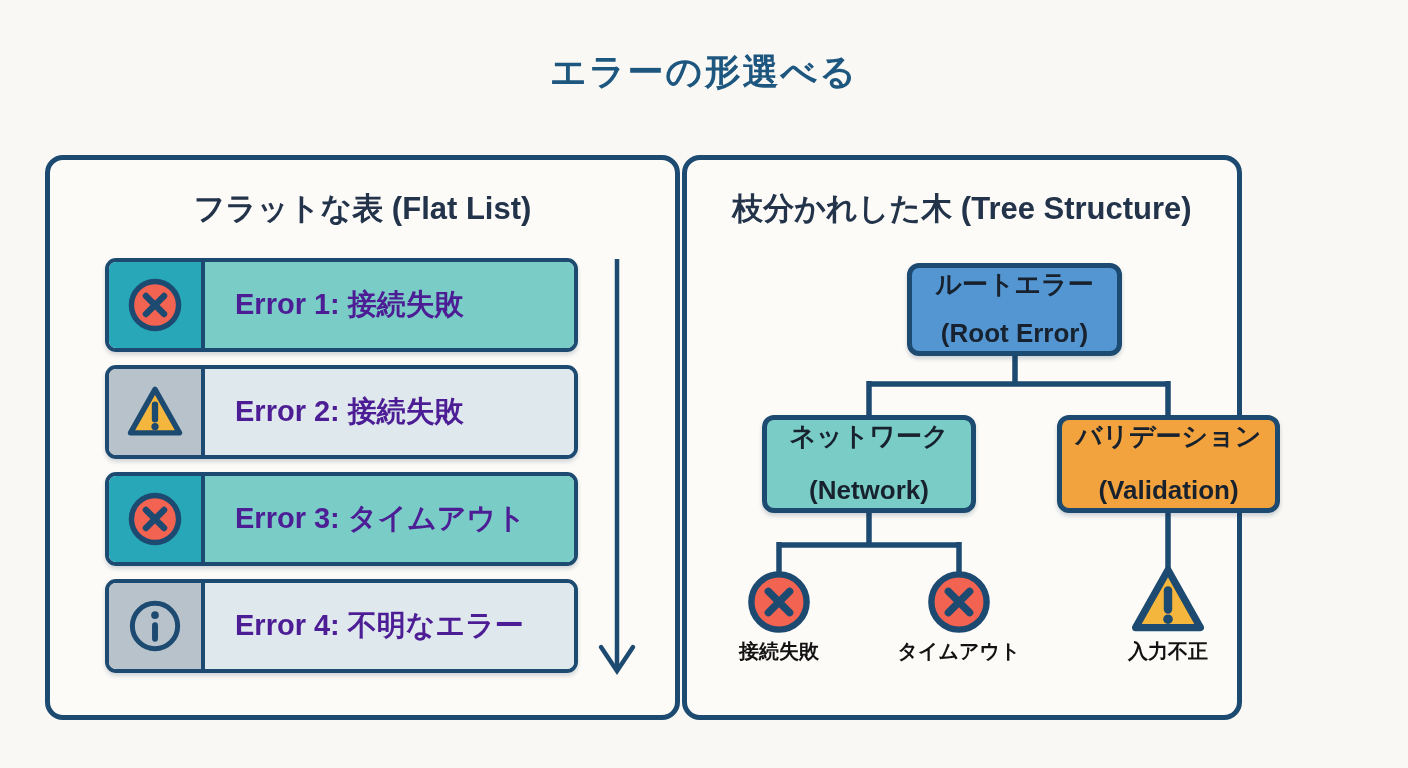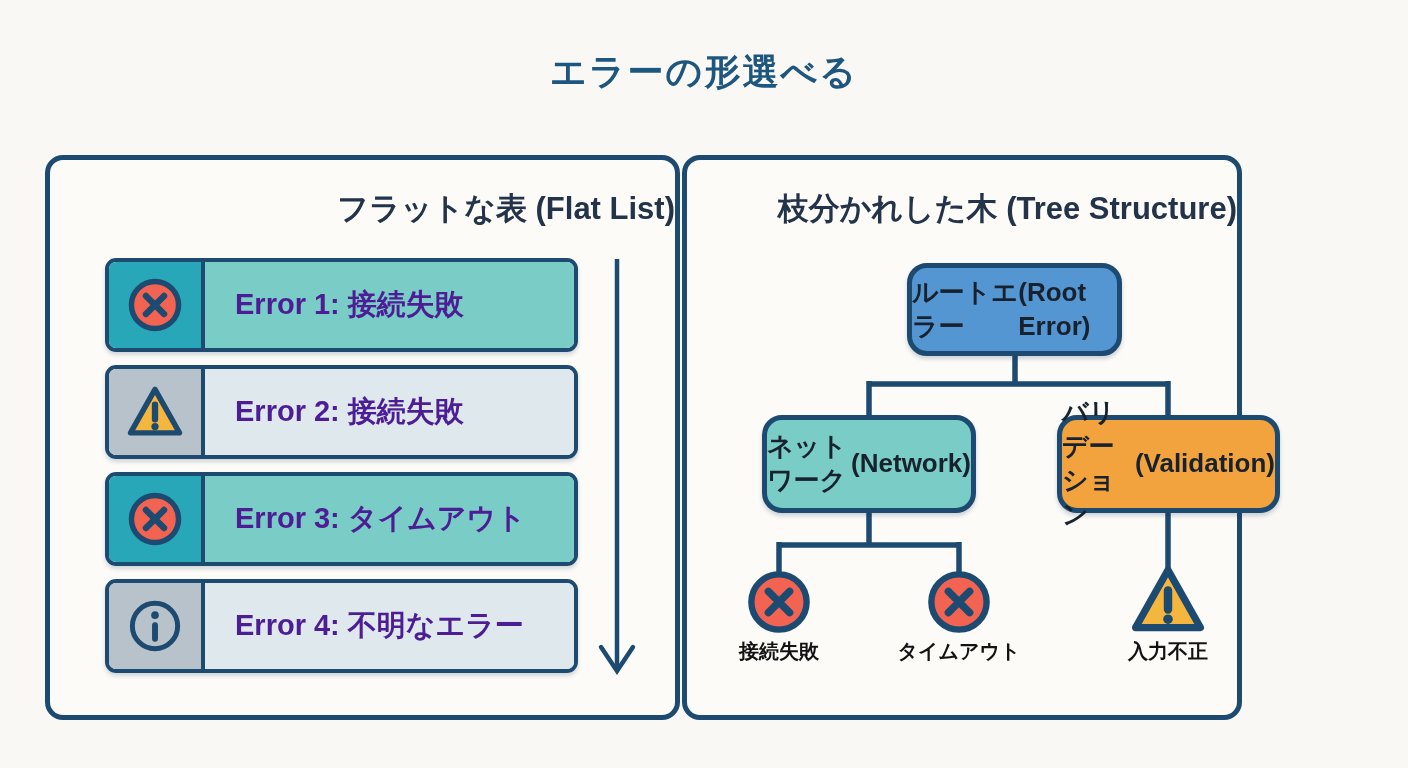--- a/index.html
+++ b/index.html
@@ -17,21 +17,21 @@
   .panel{
     position:absolute;top:155px;height:565px;
     background:var(--panel-bg,#fcfbf8);
     border:5px solid var(--navy,#1d4a70);
     border-radius:18px;box-sizing:border-box;
   }
   .panel.left{left:45px;width:635px;}
   .panel.right{left:682px;width:560px;}
   .panel-title{
     position:absolute;top:28px;left:0;width:100%;
-    text-align:right;font-size:31px;font-weight:700;
+    text-align:center;font-size:31px;font-weight:700;
     color:var(--heading,#22334a);margin:0;
   }
   
   .rows{position:absolute;left:55px;top:98px;width:473px;}
   .row{
     display:flex;align-items:stretch;height:94px;margin-bottom:13px;
     border:4px solid var(--navy,#1d4a70);border-radius:11px;
     overflow:hidden;box-sizing:border-box;
     box-shadow:0 3px 4px rgba(20,50,80,.18);
   }
@@ -46,22 +46,22 @@
   .row.teal .icon-cell{background:var(--teal-dark,#27a7b8);}
   .row.teal .row-label{background:var(--teal-light,#7acdc6);}
   .row.gray .icon-cell{background:var(--gray-dark,#b7c2cb);}
   .row.gray .row-label{background:var(--gray-light,#dfe8ed);}
   .row .icon-cell svg{width:58px;height:58px;}
   .down-arrow{position:absolute;left:547px;top:95px;}
   
   .connectors{position:absolute;left:0;top:0;}
   .node{
     position:absolute;border:5px solid var(--navy,#1d4a70);
-    border-radius:20px;box-sizing:border-box;
-    display:flex;flex-direction:row;align-items:center;justify-content:space-between;
+    border-radius:12px;box-sizing:border-box;
+    display:flex;flex-direction:column;align-items:center;justify-content:space-between;
     font-size:26px;font-weight:600;color:#18222e;line-height:1.3;
     box-shadow:0 3px 4px rgba(20,50,80,.2);
   }
   .node.root{left:220px;top:103px;width:215px;height:93px;background:var(--blue,#5496d2);}
   .node.network{left:75px;top:255px;width:214px;height:98px;background:var(--teal-light,#6fcbc5);}
   .node.validation{left:370px;top:255px;width:223px;height:98px;background:var(--orange,#f2a33e);}
   .leaf-icon{position:absolute;}
   .leaf-label{
     position:absolute;top:478px;width:170px;text-align:center;
     font-size:20px;font-weight:700;color:#121212;

